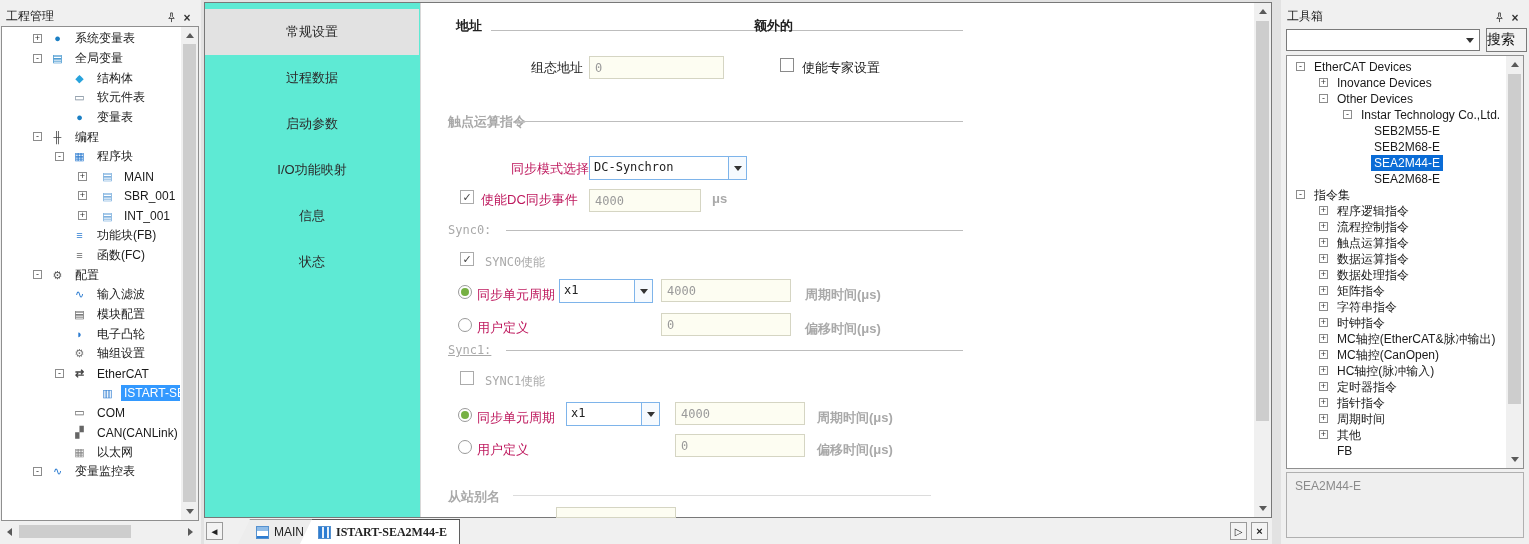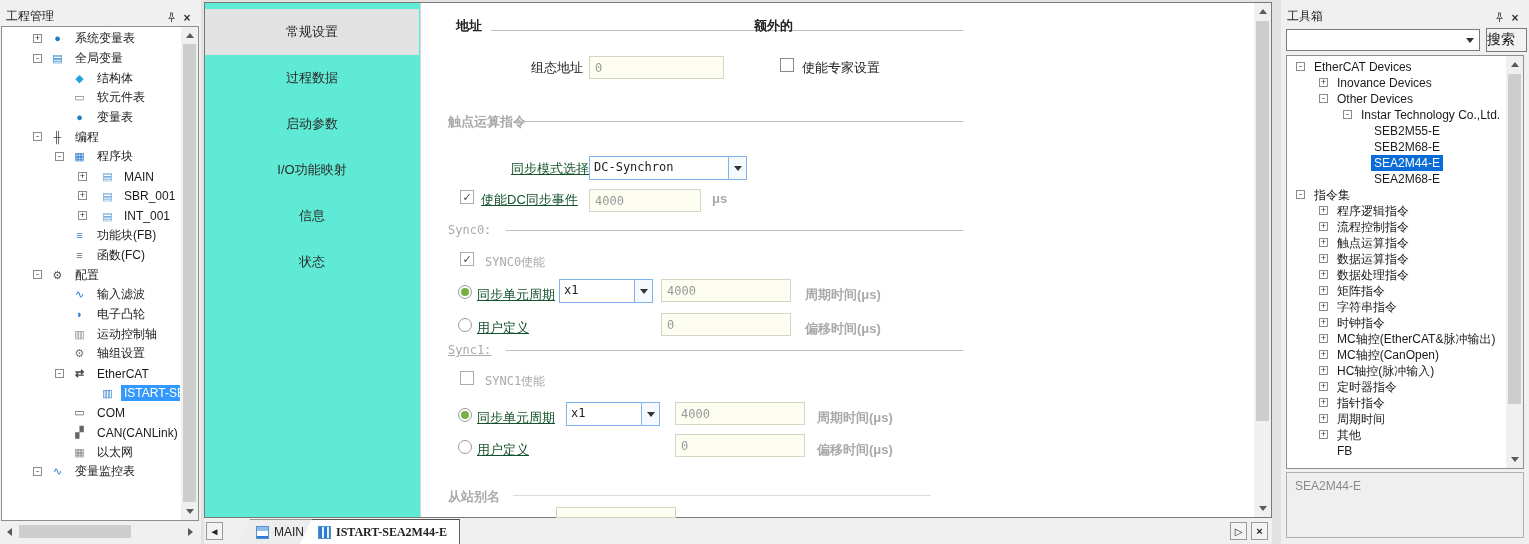--- a/index.html
+++ b/index.html
@@ -104,21 +104,21 @@
     font-size:13px; color:#2b2b2b; }
   .side-tab[data-selected="true"] { background:#E2E2E2; }
   .side-tabs { position:absolute; left:0; right:1px; top:6px; }
 
   .sec { position:absolute; font-size:13px; font-weight:bold; color:#222; white-space:nowrap; }
   .sec.dis { color:#A9A9A9; }
   .synch { position:absolute; font:12px "DejaVu Sans Mono", monospace; color:#A9A9A9; }
   .sline { position:absolute; height:1px; background:#BDBDBD; }
   .sline.lt { background:#DCDCDC; }
   .flabel { position:absolute; font-size:13px; color:#222; white-space:nowrap; }
-  .flabel.dis { color:#14532d;text-decoration:underline; }
+  .flabel.dis { color:#be185d; }
   .unit { position:absolute; font-size:13px; font-weight:bold; color:#A9A9A9; white-space:nowrap; }
 
   .tinput { position:absolute; background:#FDFDF2; border:1px solid #D5D5C3;
     font:12px "DejaVu Sans Mono", monospace; color:#9a9a9a; padding:2px 5px; outline:none; }
 
   .cb { position:absolute; width:14px; height:14px; border:1px solid #8a8a8a; background:#fff;
     font-size:11px; line-height:12px; text-align:center; color:#444; }
   .cb.dis { border-color:#ABABAB; }
   .cb[data-checked="true"]::after { content:"✓"; }
 
@@ -256,32 +256,32 @@
           <span class="ticon" data-icon="config-icon"></span>
           <span class="tlabel">配置</span>
         </div>
 
         <div class="trow" data-level="2">
 
           <span class="ticon" data-icon="input-filter-icon"></span>
           <span class="tlabel">输入滤波</span>
         </div>
 
+        <div class="trow" data-level="2">
+
+          <span class="ticon" data-icon="module-config-icon"></span>
+          <span class="tlabel">模块配置</span>
+        </div>
 
         <div class="trow" data-level="2">
 
           <span class="ticon" data-icon="ecam-icon"></span>
           <span class="tlabel">电子凸轮</span>
         </div>
 
-        <div class="trow" data-level="2">
-
-          <span class="ticon" data-icon="motion-axis-icon"></span>
-          <span class="tlabel">运动控制轴</span>
-        </div>
 
         <div class="trow" data-level="2">
 
           <span class="ticon" data-icon="axis-group-icon"></span>
           <span class="tlabel">轴组设置</span>
         </div>
 
         <div class="trow" data-level="2" data-exp="-">
           <span class="exp">-</span>
           <span class="ticon" data-icon="ethercat-icon"></span>

